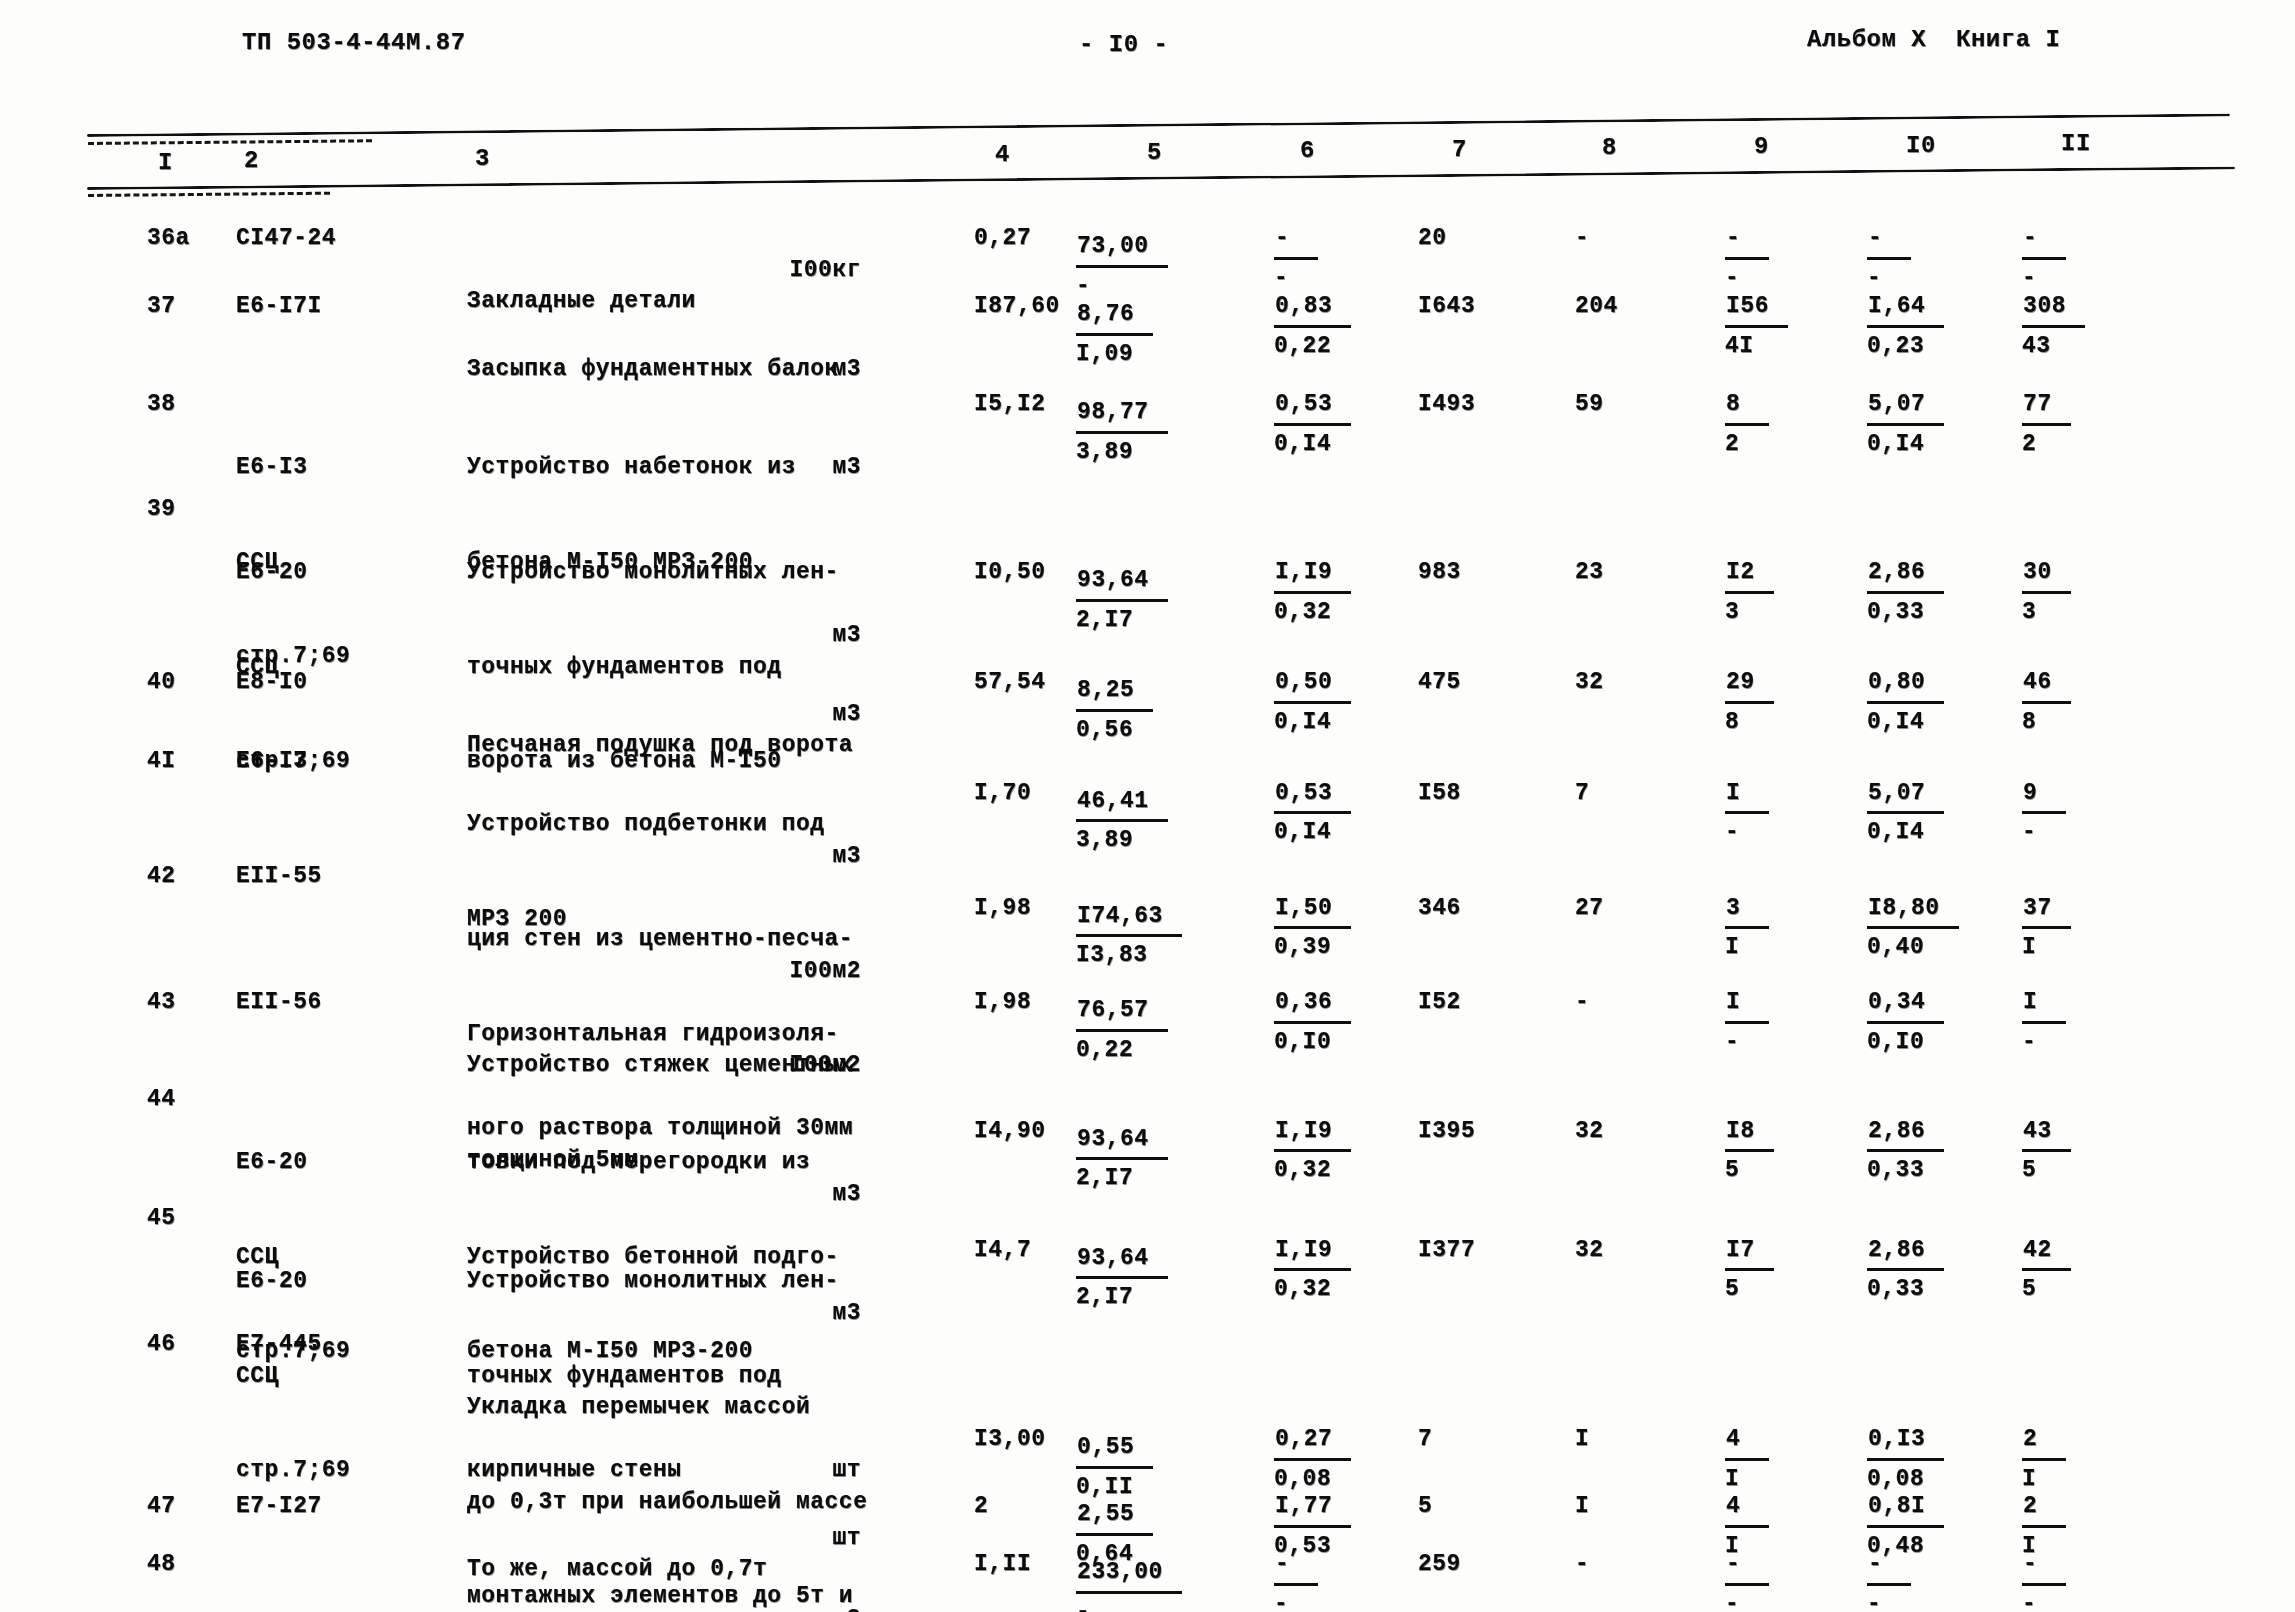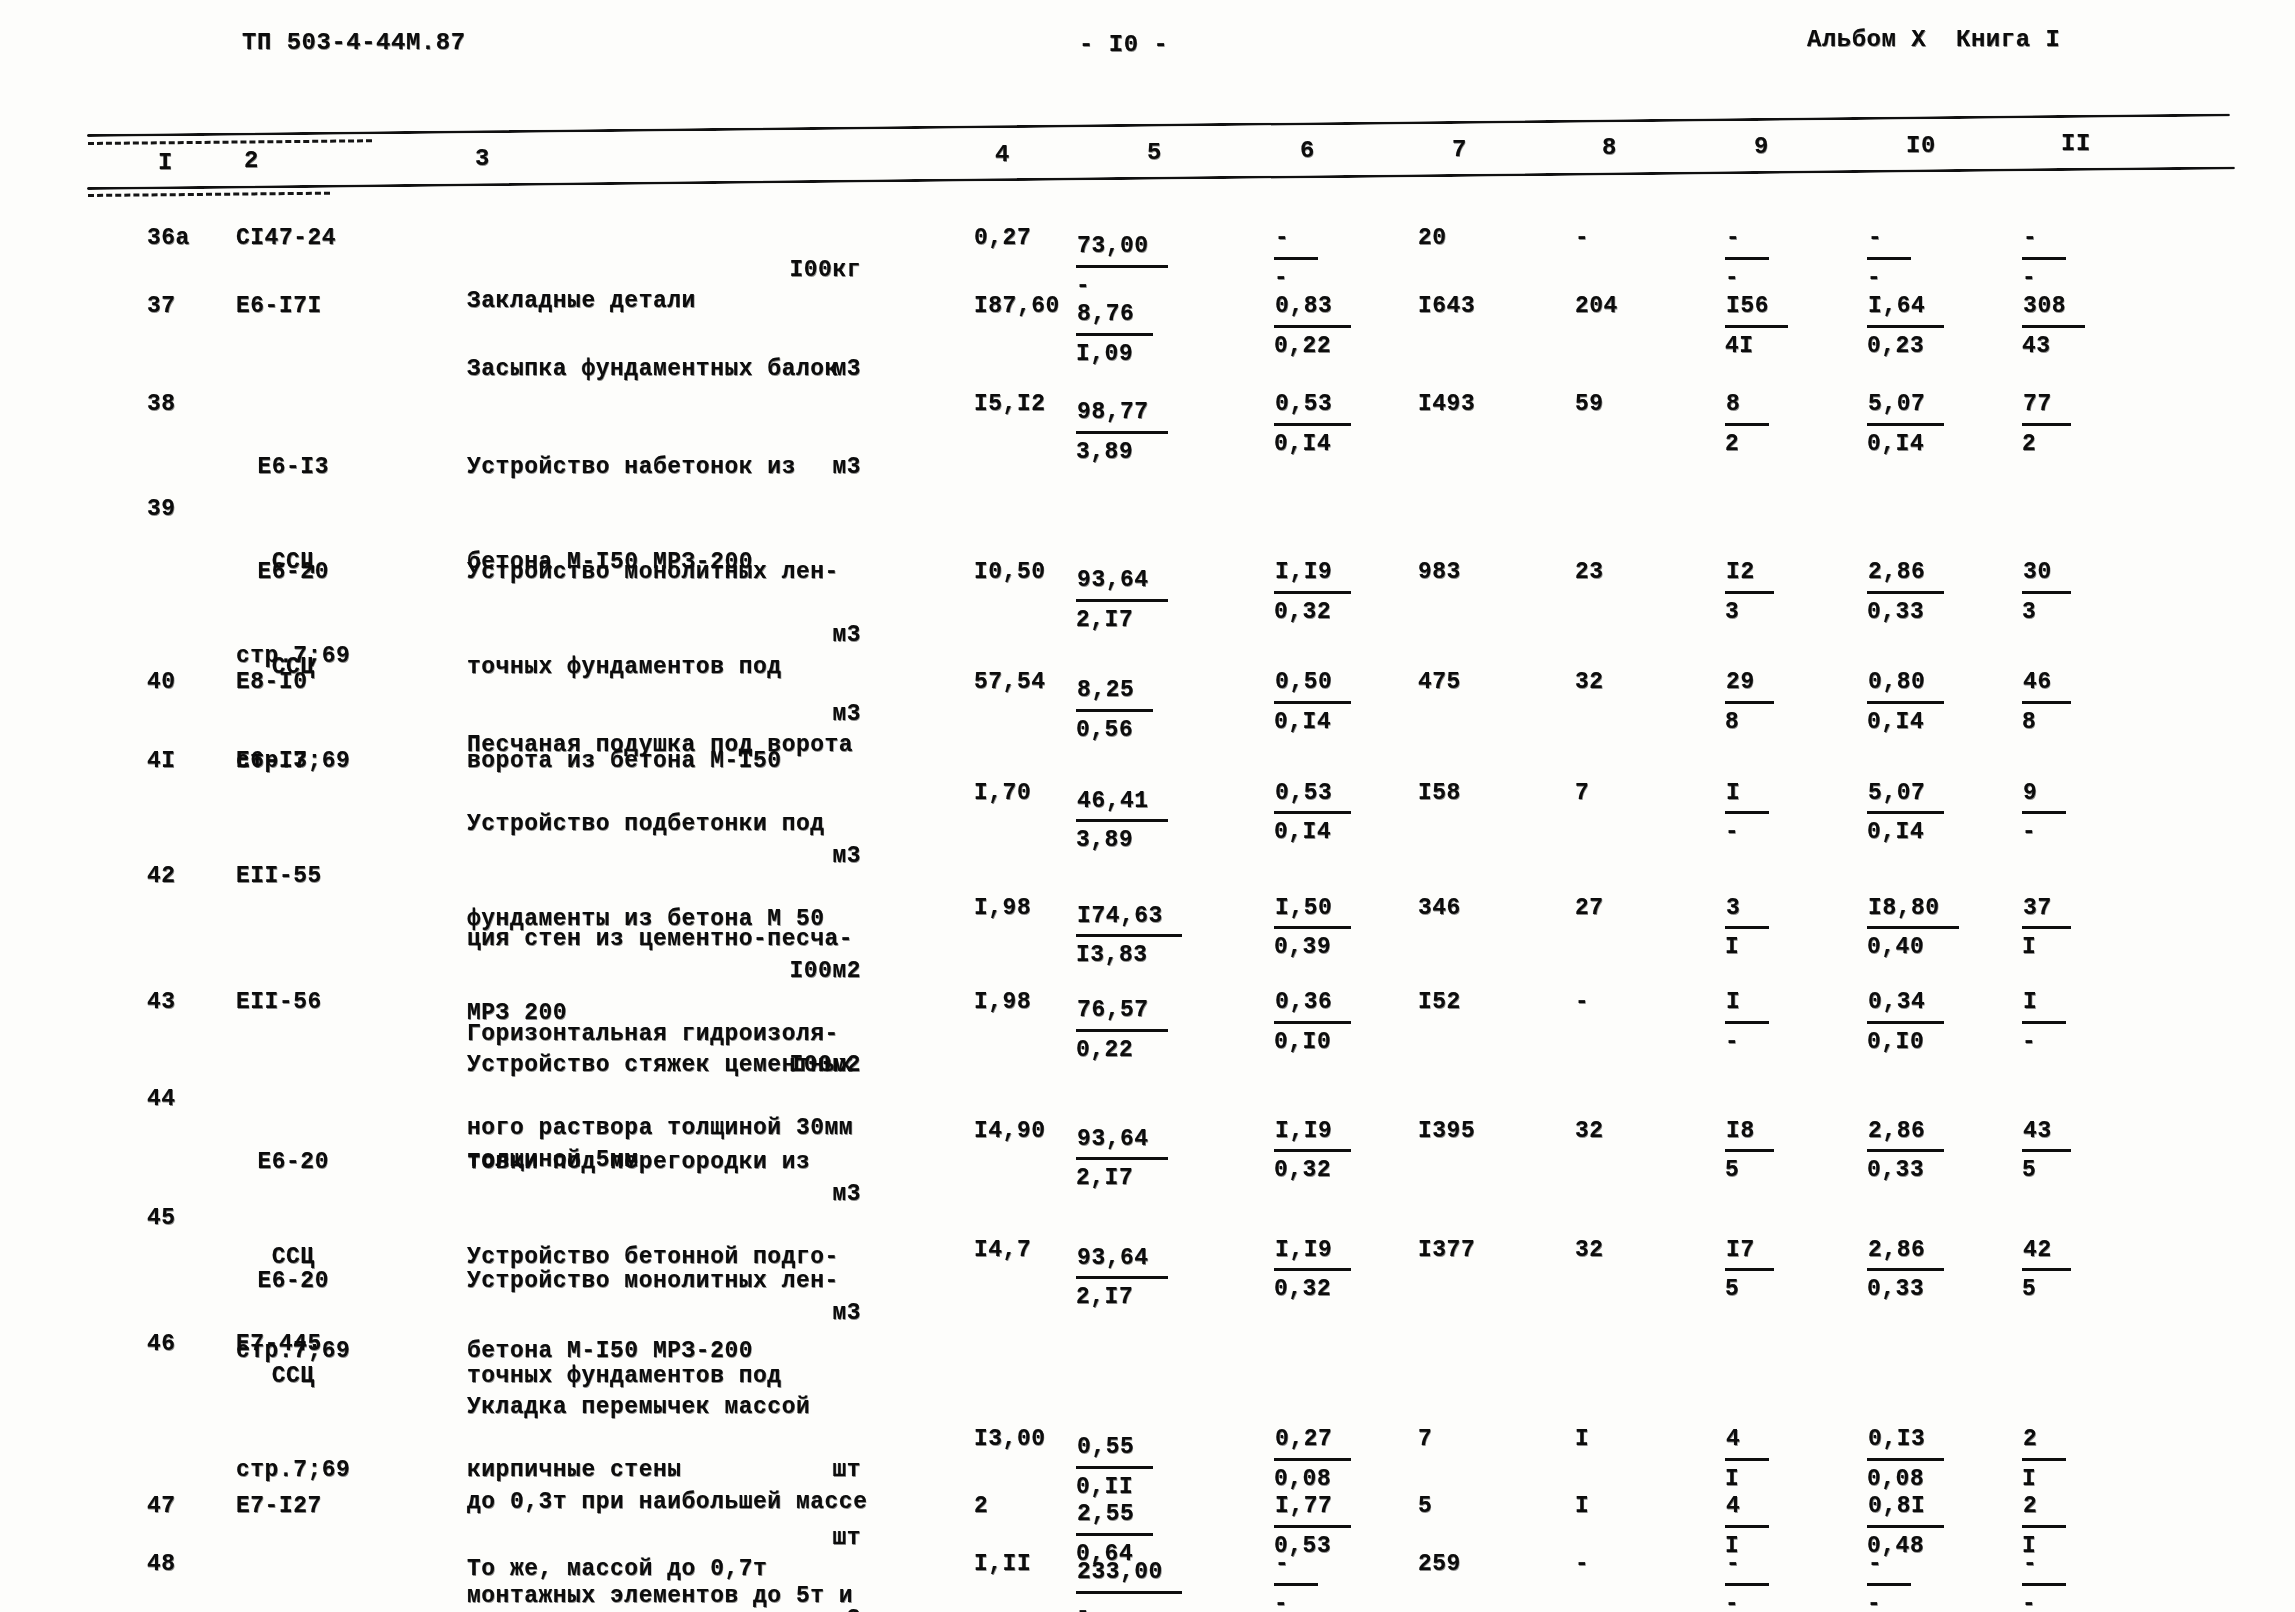--- a/index.html
+++ b/index.html
@@ -9,21 +9,21 @@
      text-shadow:0.6px 0.6px 0 rgba(0,0,0,.45),-0.3px 0 0 rgba(0,0,0,.25);}
   .hdr{font-size:24px;}
   .rule{position:absolute;height:0;border-top:3.7px solid #101010;border-radius:2.1px;
         transform:rotate(-.55deg);transform-origin:0 0;}
   .stub{position:absolute;height:0;border-top:3.2px dashed #151515;
         transform:rotate(-.55deg);transform-origin:0 0;}
   .colnum{position:absolute;font-size:24px;}
   .row{position:absolute;left:0;top:0;width:2295px;}
   .c{position:absolute;top:0;}
   .c1{left:147px;}
-  .c2{left:236px;text-align:center;}
+  .c2{left:236px;}
   .c3{left:467px;width:483px;}
   .ln{height:31.5px;}
   .unit{position:absolute;right:89px;white-space:pre;}
   .nums{position:absolute;left:0;width:2295px;}
   .n,.f{position:absolute;top:0;}
   .k4{left:974px;}.k5{left:1076px;margin-top:8px;}.k6{left:1274px;}.k7{left:1418px;}
   .k8{left:1575px;}.k9{left:1725px;}.k10{left:1867px;}.k11{left:2022px;}
   .ft{display:inline-block;border-bottom:3.7px solid #0e0e0e;padding:0 19px 2.1px 1.1px;min-width:24px;}
   .fb{display:block;margin-top:3.2px;}
 </style>
@@ -157,21 +157,20 @@
       <div class="t f k10"><span class="ft">0,80</span><span class="fb">0,I4</span></div>
       <div class="t f k11"><span class="ft">46</span><span class="fb">8</span></div>
     </div>
   </div>
 
   <div class="row" style="top:746px">
     <div class="t c c1">4I</div>
     <div class="t c c2"><div class="ln">Е6-I3</div></div>
     <div class="t c c3">
       <div class="ln">Устройство подбетонки под</div>
-      <div class="ln">фундаменты из бетона М 50</div>
       <div class="ln">МРЗ 200</div>
       <div class="unit" style="top:95px">м3</div>
     </div>
     <div class="nums" style="top:31.5px">
       <div class="t n k4">I,70</div>
       <div class="t f k5"><span class="ft">46,41</span><span class="fb">3,89</span></div>
       <div class="t f k6"><span class="ft">0,53</span><span class="fb">0,I4</span></div>
       <div class="t n k7">I58</div>
       <div class="t n k8">7</div>
       <div class="t f k9"><span class="ft">I</span><span class="fb">-</span></div>

